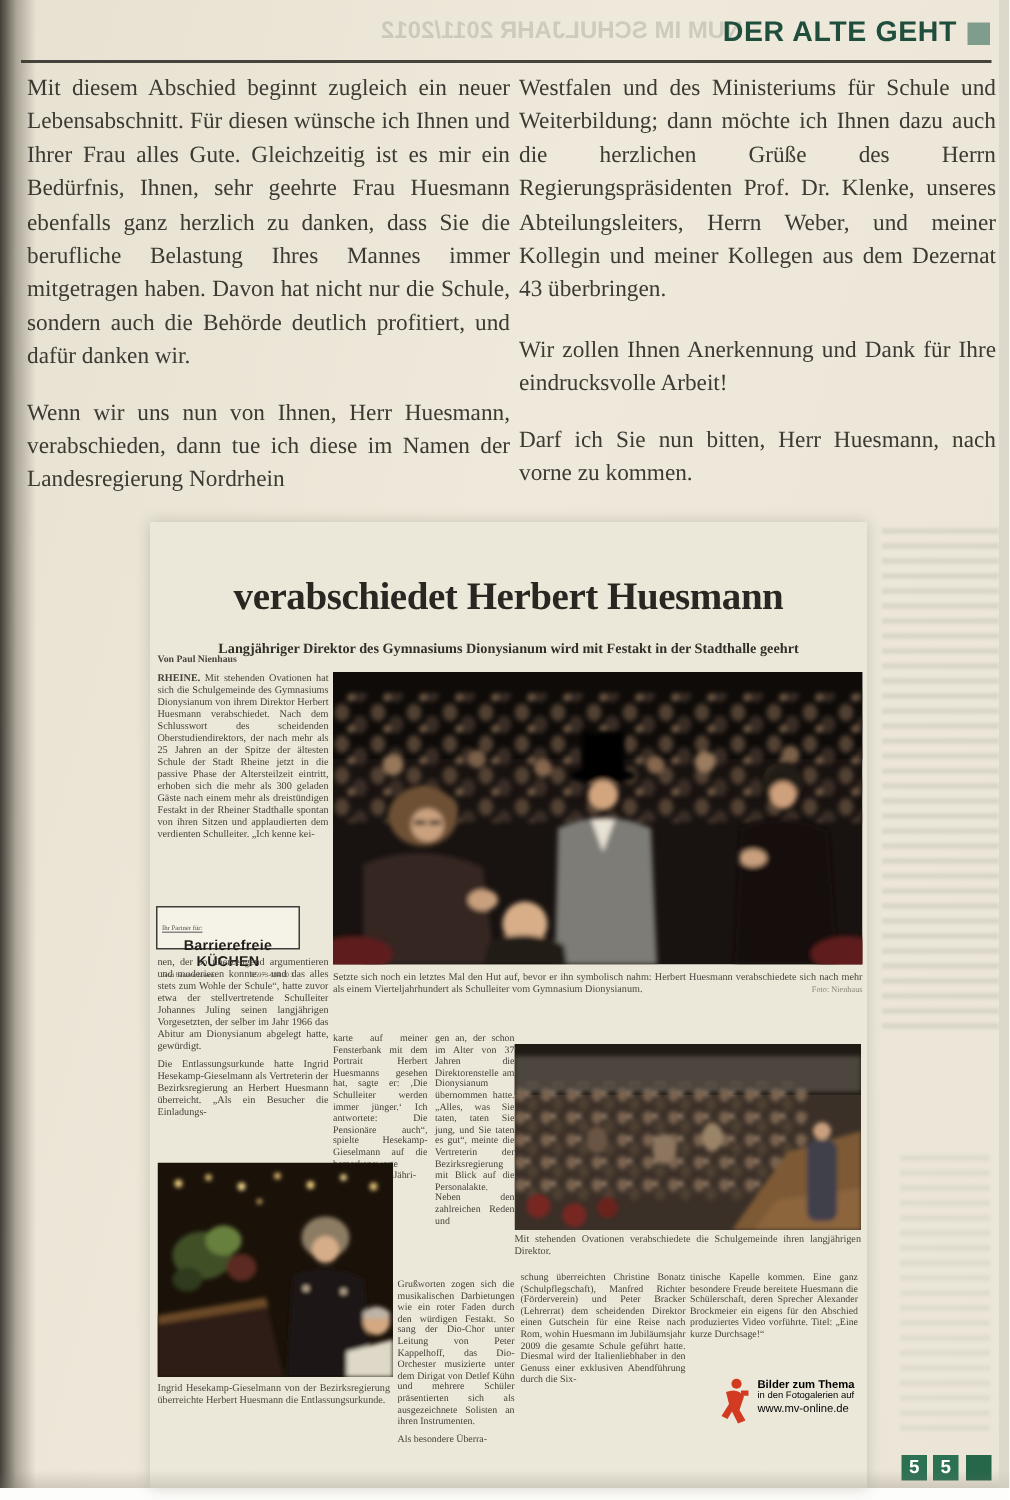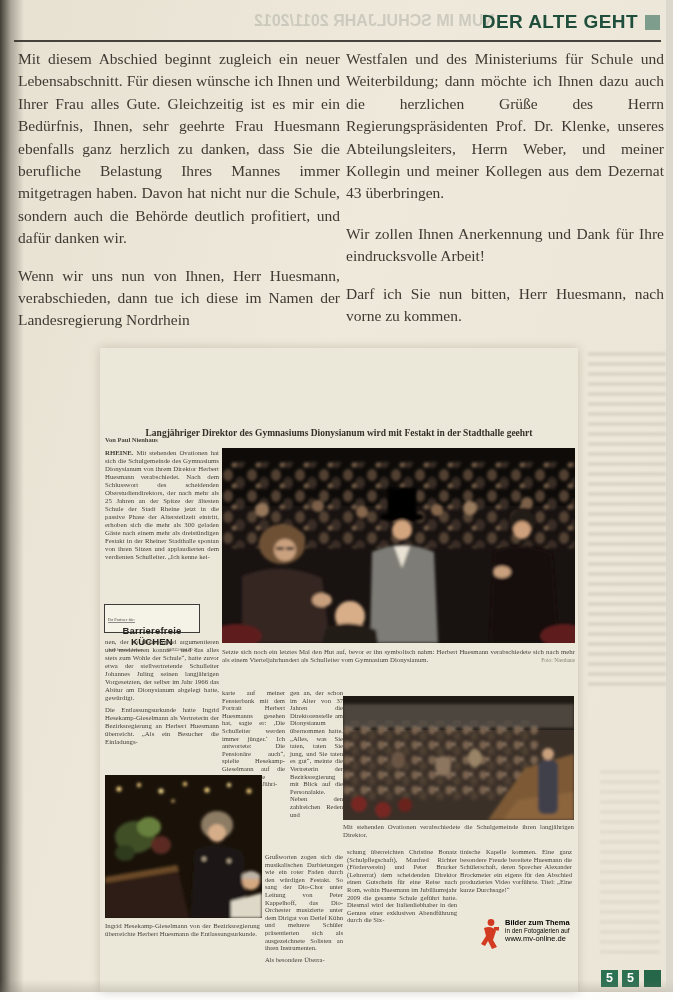--- a/index.html
+++ b/index.html
@@ -80,20 +80,21 @@
       <p>Westfalen und des Ministeriums für Schule und Weiterbildung; dann möchte ich Ihnen dazu auch die herzlichen Grüße des Herrn Regierungspräsidenten Prof. Dr. Klenke, unseres Abteilungsleiters, Herrn Weber, und meiner Kollegin und meiner Kollegen aus dem Dezernat 43 überbringen.</p>
       <p style="margin-top:18px">Wir zollen Ihnen Anerkennung und Dank für Ihre eindrucksvolle Arbeit!</p>
       <p style="margin-top:3px">Darf ich Sie nun bitten, Herr Huesmann, nach vorne zu kommen.</p>
     </div>
 
     <div class="abs bleed-col" style="left:588px;top:352px;width:78px;height:340px;"></div>
     <div class="abs bleed-col" style="left:600px;top:770px;width:60px;height:190px;opacity:.6;"></div>
 
     <div id="clip" class="abs">
 
+      <div class="abs headline" style="top:35px;left:0;">verabschiedet Herbert Huesmann</div>
       <div class="abs subhead" style="top:80px;left:0;text-align:center;">Langjähriger Direktor des Gymnasiums Dionysianum wird mit Festakt in der Stadthalle geehrt</div>
       <div class="abs byline" style="top:88px;left:5px;">Von Paul Nienhaus</div>
 
       <div class="abs news" style="left:5px;top:101px;width:114px;">
         <p><span class="lead">RHEINE.</span><span> Mit stehenden Ovationen hat sich die Schulgemeinde des Gymnasiums Dionysianum von ihrem Direktor Herbert Huesmann verabschiedet. Nach dem Schlusswort des scheidenden Oberstudiendirektors, der nach mehr als 25 Jahren an der Spitze der ältesten Schule der Stadt Rheine jetzt in die passive Phase der Altersteilzeit eintritt, erhoben sich die mehr als 300 geladen Gäste nach einem mehr als dreistündigen Festakt in der Rheiner Stadthalle spontan von ihren Sitzen und applaudierten dem verdienten Schulleiter. „Ich kenne kei-</span></p>
       </div>
 
       <div class="abs ad" style="left:4px;top:256px;width:96px;height:29px;">
         <div class="ad-top">Ihr Partner für:</div>
         <div class="ad-main">Barrierefreie KÜCHEN</div>

